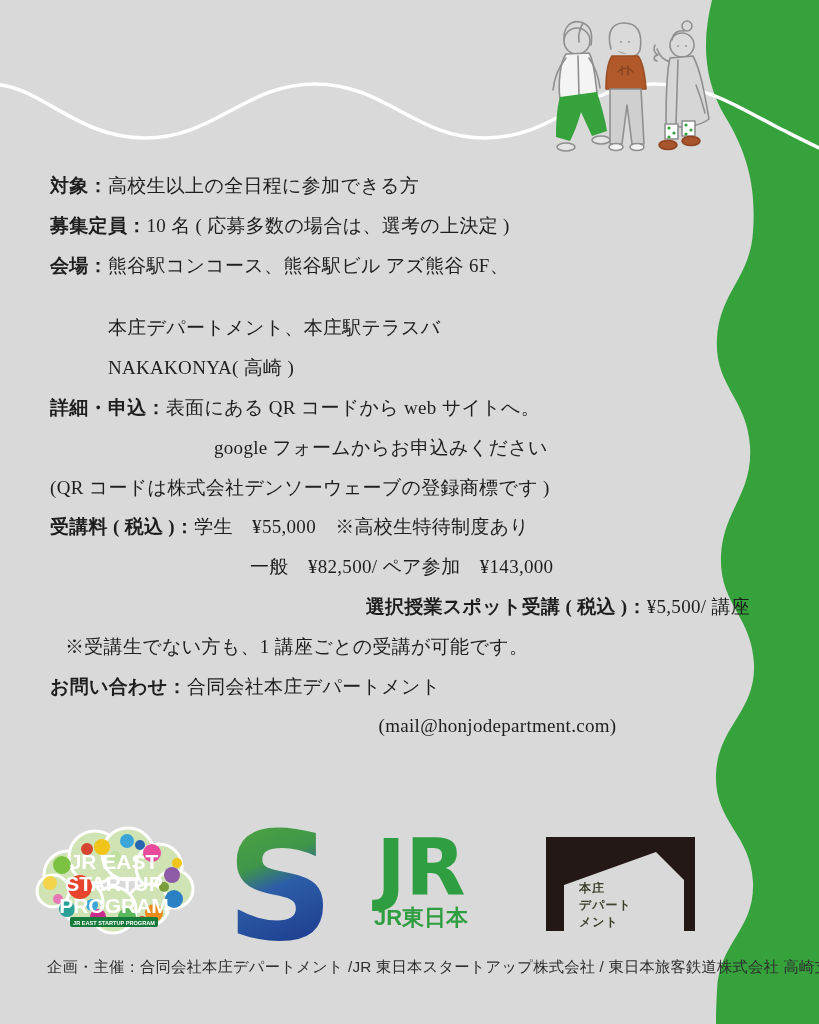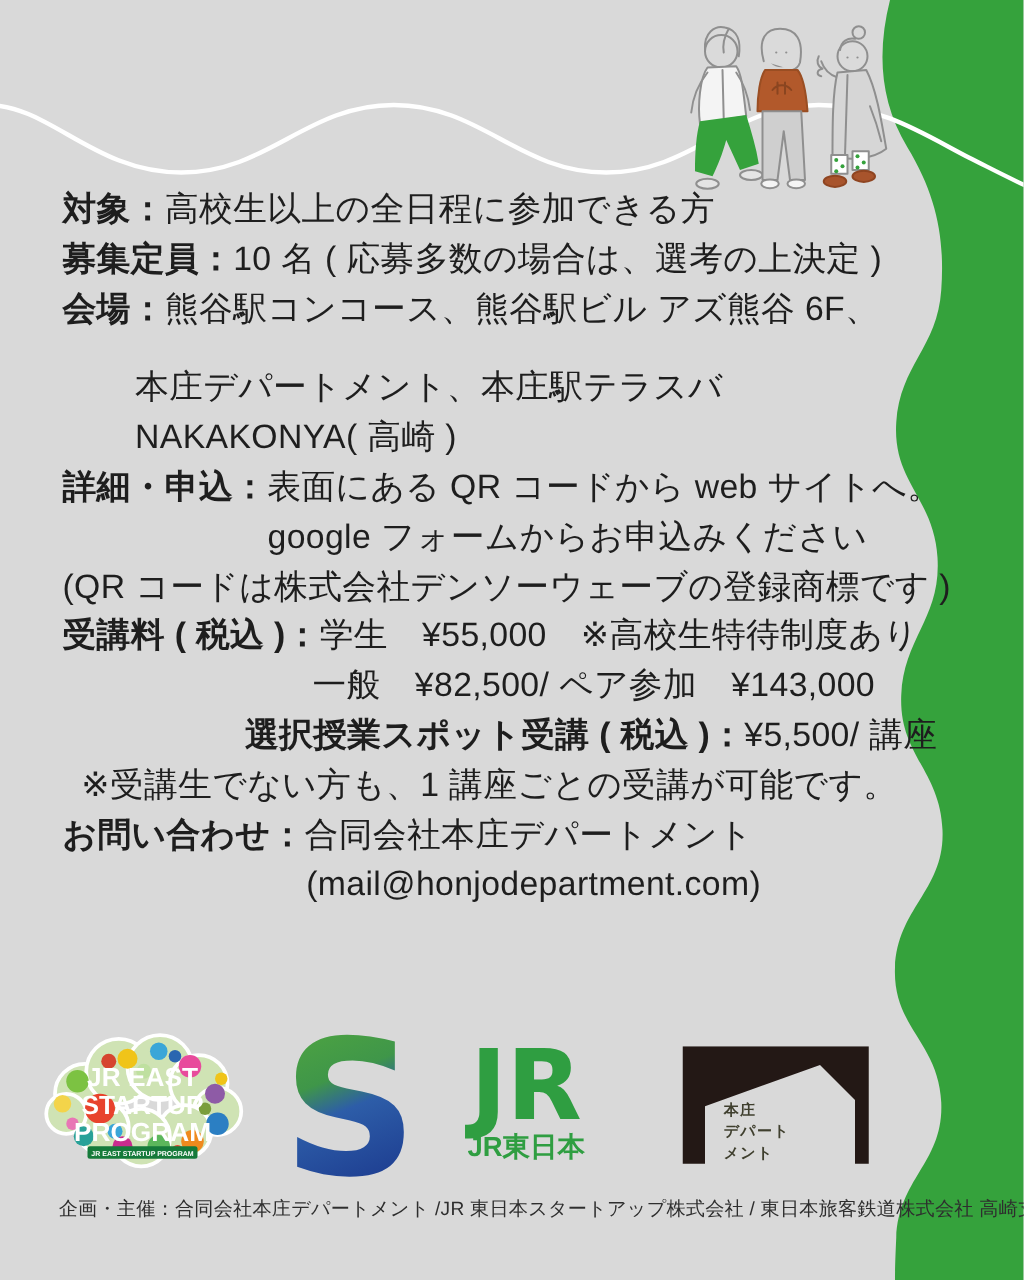--- a/index.html
+++ b/index.html
@@ -3,23 +3,23 @@
 <meta charset="utf-8">
 <style>
   html,body { margin:0; padding:0; }
   .poster {
     position:relative; width:819px; height:1024px;
     background:#d9d9d9; overflow:hidden;
     font-family:"Liberation Sans","DejaVu Sans",sans-serif;
   }
   .bg-svg { position:absolute; left:0; top:0; width:819px; height:1024px; }
   .info-section {
-    position:absolute; left:50px; top:148px; width:700px;
-    font-size:27px; line-height:39.8px; color:#1e1e1e;
-    letter-spacing:0.3px; white-space:nowrap;
+    position:absolute; left:50px; top:166px; width:700px;
+    font-size:19px; line-height:39.8px; color:#1e1e1e;
+    letter-spacing:0.3px; white-space:nowrap;font-family:Liberation Serif, serif;
   }
   .info-line .lbl { font-weight:bold; }
   .logos-row { position:absolute; left:0; top:815px; width:764px; height:125px;text-decoration:underline; }
   .logo { position:absolute; }
   .logo-cloud   { left:32px;  top:2px; }
   .logo-s       { left:228px; top:4px; }
   .logo-jr      { left:356px; top:12px; }
   .logo-honjo   { left:546px; top:22px; }
   .footer-credit {
     position:absolute; left:47px; top:957px; width:725px;
@@ -112,21 +112,21 @@
       <div class="info-line" style="padding-left: 58px; margin-top: 23px;"><span class="lbl"></span><span>本庄デパートメント、本庄駅テラスバ</span></div>
       <div class="info-line" style="padding-left: 58px;"><span class="lbl"></span><span>NAKAKONYA( 高崎 )</span></div>
       <div class="info-line" style="padding-left: 0px;"><span class="lbl">詳細・申込：</span><span>表面にある QR コードから web サイトへ。</span></div>
       <div class="info-line" style="padding-left: 164px;"><span class="lbl"></span><span>google フォームからお申込みください</span></div>
       <div class="info-line" style="padding-left: 0px;"><span class="lbl"></span><span>(QR コードは株式会社デンソーウェーブの登録商標です )</span></div>
       <div class="info-line" style="padding-left: 0px;"><span class="lbl">受講料 ( 税込 )：</span><span>学生　¥55,000　※高校生特待制度あり</span></div>
       <div class="info-line" style="padding-left: 200px;"><span class="lbl"></span><span>一般　¥82,500/ ペア参加　¥143,000</span></div>
       <div class="info-line" style="padding-left: 0px; text-align: right;"><span class="lbl">選択授業スポット受講 ( 税込 )：</span><span>¥5,500/ 講座</span></div>
       <div class="info-line" style="padding-left: 15px;"><span class="lbl"></span><span>※受講生でない方も、1 講座ごとの受講が可能です。</span></div>
       <div class="info-line" style="padding-left: 0px;"><span class="lbl">お問い合わせ：</span><span>合同会社本庄デパートメント</span></div>
-      <div class="info-line" style="padding-left: 195px;"><span class="lbl"></span><span>(mail@honjodepartment.com)</span></div>
+      <div class="info-line" style="padding-left: 195px; text-align: center;"><span class="lbl"></span><span>(mail@honjodepartment.com)</span></div>
     </div>
 
   <div class="logos-row">
 
     <svg class="logo logo-cloud" width="164" height="120" viewBox="0 0 164 120" xmlns="http://www.w3.org/2000/svg">
       <g stroke="#ffffff" stroke-width="3" fill="#cfe3b4">
         <circle cx="36" cy="58" r="24"></circle>
           <circle cx="63" cy="40" r="26"></circle>
           <circle cx="96" cy="37" r="26"></circle>
         <circle cx="127" cy="50" r="23"></circle>

